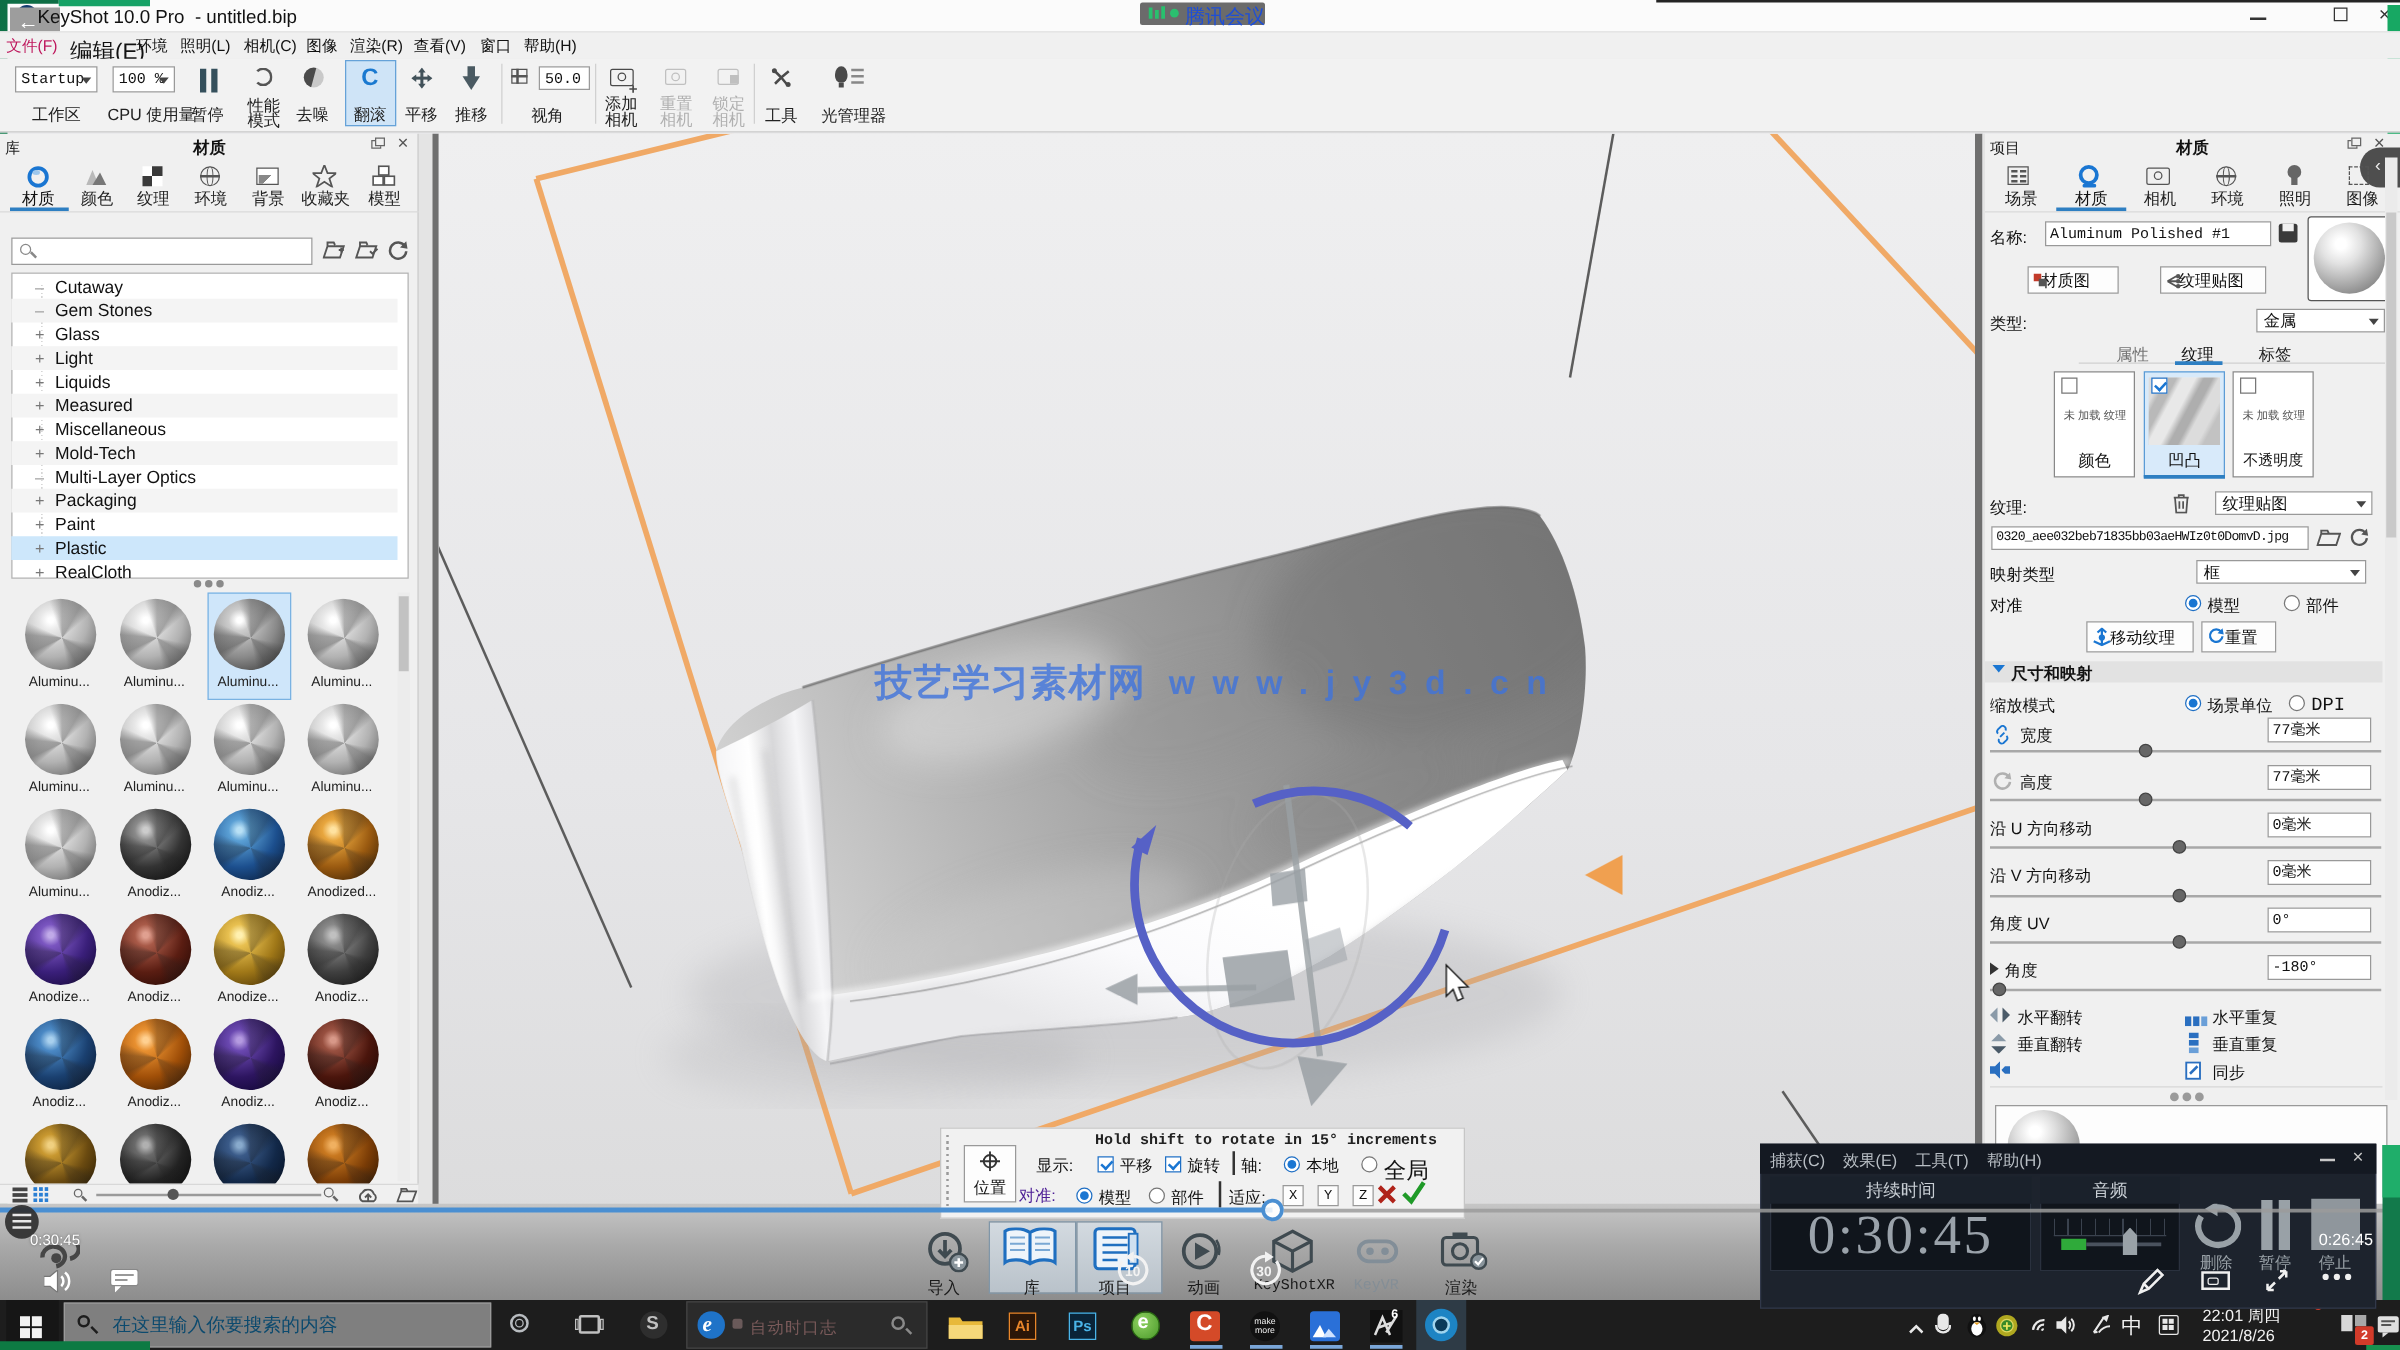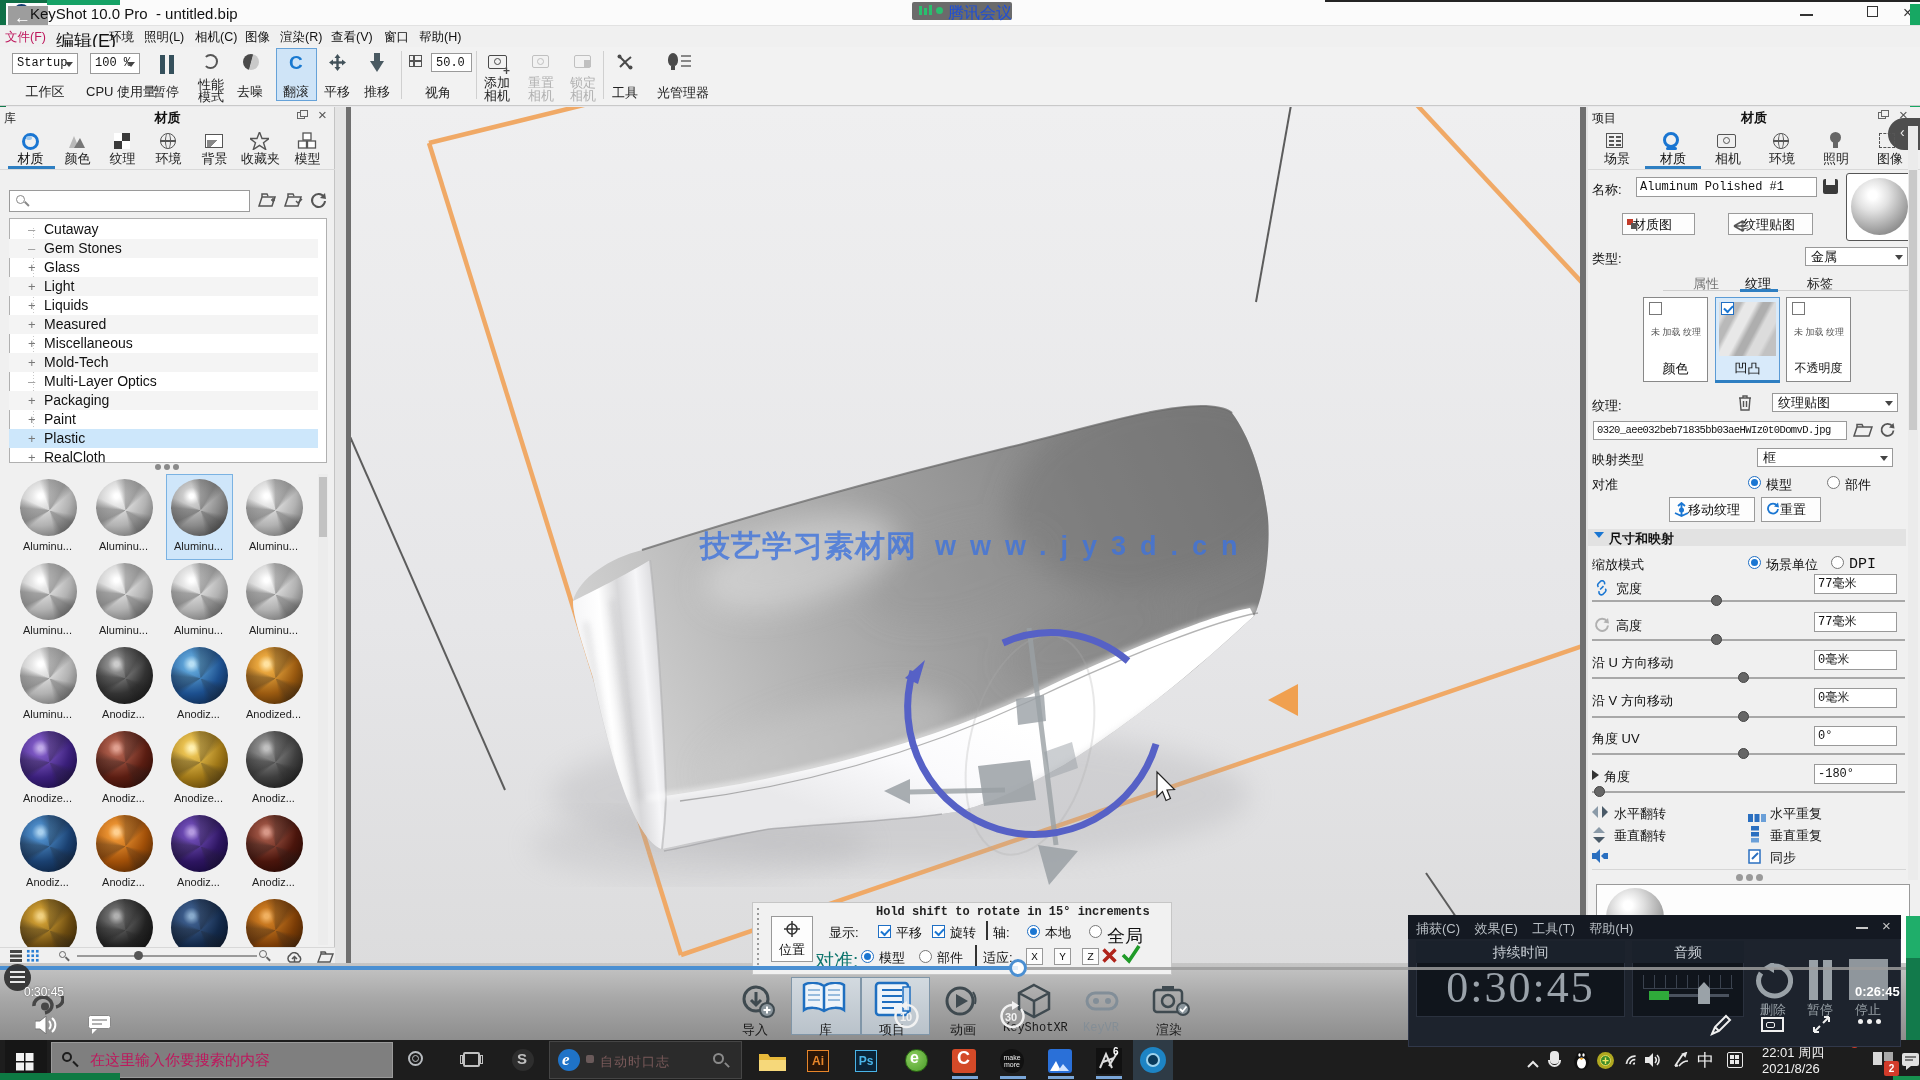--- a/index.html
+++ b/index.html
@@ -725,21 +725,21 @@
 <div class="cb on" style="left:878px;top:925px"></div>
 <div class="abs" style="left:896px;top:924px;font-size:13px;color:#111">平移</div>
 <div class="cb on" style="left:932px;top:925px"></div>
 <div class="abs" style="left:950px;top:924px;font-size:13px;color:#111">旋转</div>
 <div class="abs" style="left:986px;top:921px;width:2px;height:19px;background:#333"></div>
 <div class="abs" style="left:993px;top:924px;font-size:13px;color:#111">轴:</div>
 <div class="radio on" style="left:1027px;top:925px"></div>
 <div class="abs" style="left:1045px;top:924px;font-size:13px;color:#111">本地</div>
 <div class="radio" style="left:1089px;top:925px"></div>
 <div class="abs" style="left:1107px;top:924px;font-size:18px;color:#111">全局</div>
-<div class="abs" style="left:815px;top:948px;font-size:19px;color:#0f766e">对准:</div>
+<div class="abs" style="left:815px;top:948px;font-size:13px;color:#4c1d95">对准:</div>
 <div class="radio on" style="left:861px;top:950px"></div>
 <div class="abs" style="left:879px;top:949px;font-size:13px;color:#111">模型</div>
 <div class="radio" style="left:919px;top:950px"></div>
 <div class="abs" style="left:937px;top:949px;font-size:13px;color:#111">部件</div>
 <div class="abs" style="left:975px;top:945px;width:2px;height:21px;background:#333"></div>
 <div class="abs" style="left:983px;top:949px;font-size:13px;color:#111">适应:</div>
 <div class="abs" style="left:1026px;top:948px;width:17px;height:17px;background:#fdfdfd;border:1px solid #999;font-family:'Liberation Mono',monospace;font-size:11px;text-align:center;line-height:16px;color:#111">X</div>
 <div class="abs" style="left:1054px;top:948px;width:17px;height:17px;background:#fdfdfd;border:1px solid #999;font-family:'Liberation Mono',monospace;font-size:11px;text-align:center;line-height:16px;color:#111">Y</div>
 <div class="abs" style="left:1082px;top:948px;width:17px;height:17px;background:#fdfdfd;border:1px solid #999;font-family:'Liberation Mono',monospace;font-size:11px;text-align:center;line-height:16px;color:#111">Z</div>
 <div class="abs" style="left:1101px;top:947px;width:17px;height:17px"><svg width="17" height="17">
@@ -750,21 +750,21 @@
         </svg></div>
 </div>
 
 <div class="abs" id="taskbar"></div>
 <div id="taskitems">
 <div class="abs" style="left:5px;top:1040px;width:42px;height:40px;background:#161616"></div>
 <div class="abs" style="left:16px;top:1053px;width:8px;height:8px;background:#f2f2f2;box-shadow:9.5px 0 #f2f2f2,0 9.5px #f2f2f2,9.5px 9.5px #f2f2f2"></div>
 <div class="abs" style="left:51px;top:1042px;width:342px;height:36px;background:#7f7f7f;border:1px solid #9a9a9a"></div>
 <div class="abs" style="left:62px;top:1052px;width:10px;height:10px;border:2px solid #1d1d1d;border-radius:50%"></div>
 <div class="abs" style="left:72px;top:1063px;width:7px;height:2px;background:#1d1d1d;transform:rotate(45deg)"></div>
-<div class="abs" style="left:90px;top:1051px;font-size:15px;color:#be185d">在这里输入你要搜索的内容</div>
+<div class="abs" style="left:90px;top:1051px;font-size:15px;color:#0c4a6e">在这里输入你要搜索的内容</div>
 <div class="abs" style="left:408px;top:1051px;width:15px;height:15px;border:2px solid #b8bcc0;border-radius:50%"></div>
 <div class="abs" style="left:412px;top:1055px;width:7px;height:7px;border:1.5px solid #b8bcc0;border-radius:50%"></div>
 <div class="abs" style="left:463px;top:1052px;width:17px;height:15px;border:2px solid #c0c0c0;border-radius:2px"></div>
 <div class="abs" style="left:460px;top:1055px;width:3px;height:9px;background:#1d1d1d;border:1px solid #c0c0c0"></div>
 <div class="abs" style="left:480px;top:1055px;width:3px;height:9px;background:#1d1d1d;border:1px solid #c0c0c0"></div>
 <div class="abs" style="left:512px;top:1049px;width:22px;height:22px;border-radius:50%;background:#2e2e2e"></div>
 <div class="abs" style="left:517px;top:1050px;font-size:15px;font-weight:bold;color:#c0c0c0">S</div>
 <div class="abs" style="left:549px;top:1041px;width:193px;height:38px;background:#2b2b2b;border:1px solid #454545"></div>
 <div class="abs" style="left:558px;top:1049px;width:22px;height:22px;border-radius:50%;background:#1f73c8"></div>
 <div class="abs" style="left:562px;top:1050px;font-size:17px;font-weight:bold;color:#fff;font-family:'Liberation Serif',serif;font-style:italic">e</div>
@@ -876,21 +876,21 @@
 <div class="abs" style="left:1753px;top:963px;width:40px;height:38px">
 <svg width="40" height="38">
           <path d="M8,10 A16,15 0 1 0 20,3" fill="none" stroke="#99a1a7" stroke-width="5"></path>
           <polygon points="21,-2 21,10 11,4" fill="#99a1a7"></polygon>
         </svg></div>
 <div class="abs" style="left:1760px;top:1001px;font-size:13px;color:#99a1a7">删除</div>
 <div class="abs" style="left:1809px;top:960px;width:9px;height:40px;background:#99a1a7"></div>
 <div class="abs" style="left:1823px;top:960px;width:9px;height:40px;background:#99a1a7"></div>
 <div class="abs" style="left:1807px;top:1001px;font-size:13px;color:#99a1a7">暂停</div>
 <div class="abs" style="left:1849px;top:959px;width:39px;height:41px;background:#8f969c"></div>
-<div class="abs" style="left:1855px;top:984px;font-size:13px;color:#fff;font-weight:bold">0:26:45</div>
+<div class="abs" style="left:1855px;top:984px;font-size:13px;color:#fff;font-weight:normal">0:26:45</div>
 <div class="abs" style="left:1855px;top:1001px;font-size:13px;color:#99a1a7">停止</div>
 <div class="abs" style="left:1709px;top:1013px;width:24px;height:24px">
 <svg width="24" height="24">
           <path d="M3,21 L6,14 L17,3 L21,7 L10,18 Z M6,14 L10,18" stroke="#f0f0f0" stroke-width="2" fill="none"></path>
         </svg></div>
 <div class="abs" style="left:1761px;top:1017px;width:23px;height:15px;border:2px solid #f0f0f0"></div>
 <div class="abs" style="left:1766px;top:1022px;width:9px;height:6px;border:1.5px solid #f0f0f0;border-radius:2px"></div>
 <div class="abs" style="left:1812px;top:1015px;width:19px;height:19px">
 <svg width="19" height="19">
           <path d="M11,8 L17,2 M17,2 l-5,0 m5,0 l0,5 M8,11 L2,17 M2,17 l5,0 m-5,0 l0,-5" stroke="#f0f0f0" stroke-width="2" fill="none"></path>

